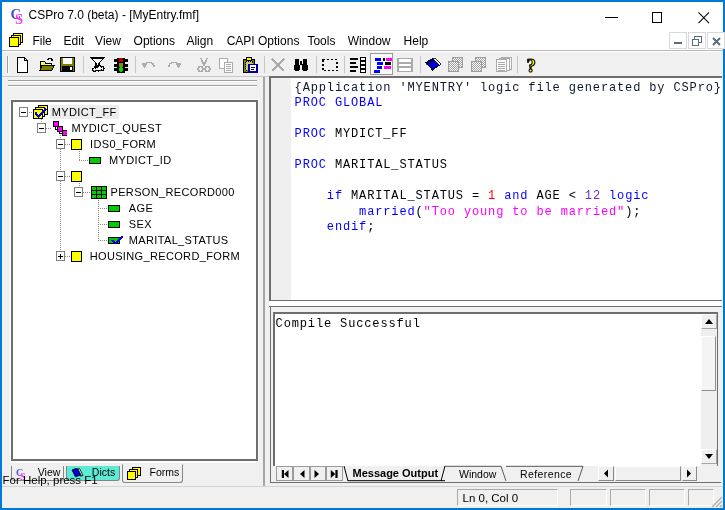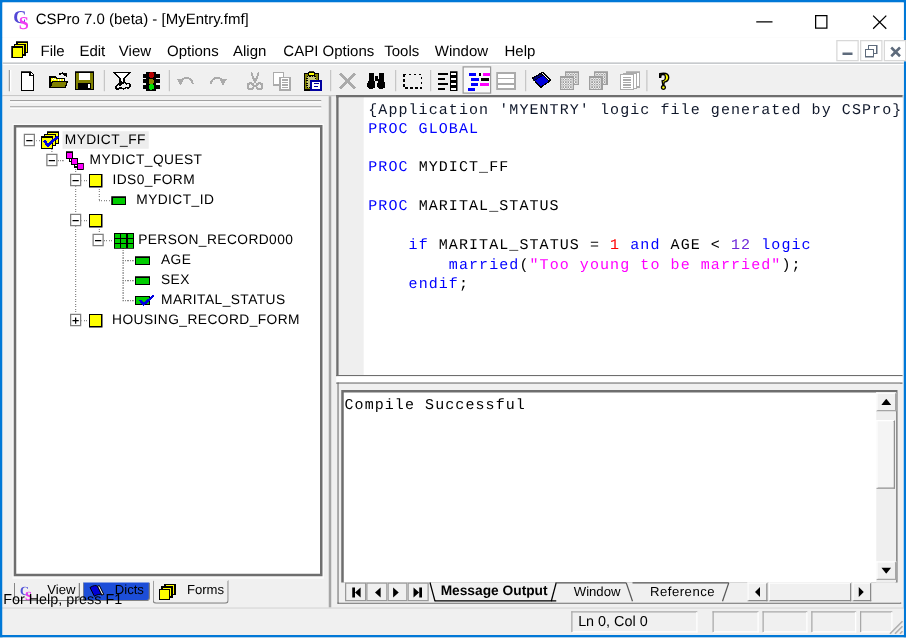--- a/index.html
+++ b/index.html
@@ -365,21 +365,21 @@
 <div id="lefttabs">
     <div class="abs" style="left:11px;top:465.5px;width:53px;height:15.5px;border:1px solid #858585;border-top:none;border-radius:0 0 3px 3px;background:#f0f0f0">
       <div style="position:absolute;left:4px;top:1.5px">
         <svg width="15" height="14" viewBox="0 0 15 14">
           <text x="0" y="9" font-family="Liberation Serif" font-size="10" font-weight="bold" fill="#5050d8">C</text>
           <text x="4" y="13" font-family="Liberation Serif" font-size="10" font-weight="bold" fill="#ee35ee">S</text>
         </svg>
       </div>
       <div style="position:absolute;left:25.8px;top:0.5px;font-size:10.5px">View</div>
     </div>
-    <div class="abs" style="left:66px;top:465.5px;width:54px;height:15.5px;border:1px solid #858585;border-top:none;border-radius:0 0 3px 3px;background:#1d4ed8">
+    <div class="abs" style="left:66px;top:465.5px;width:54px;height:15.5px;border:1px solid #858585;border-top:none;border-radius:0 0 3px 3px;background:#5eead4">
       <div style="position:absolute;left:4px;top:1.5px">
         <svg width="16" height="13" viewBox="0 0 16 13">
           <path d="M1,3 q4,-2.5 6,-1 l3.5,7 q-2,-1.5 -6,1 z" fill="#0000d8" stroke="#000" stroke-width="0.8"></path>
           <path d="M7,2 l3.5,7 l1.5,-0.5 l-3.5,-7 z" fill="#fff" stroke="#000" stroke-width="0.8"></path>
         </svg>
       </div>
       <div style="position:absolute;left:24.8px;top:0.5px;font-size:10.5px">Dicts</div>
     </div>
     <div class="abs" style="left:122px;top:464px;width:61px;height:18.5px;border:1px solid #858585;border-top:1px solid #f0f0f0;border-radius:0 0 3px 3px;background:#f0f0f0">
       <div style="position:absolute;left:4px;top:1.5px">

